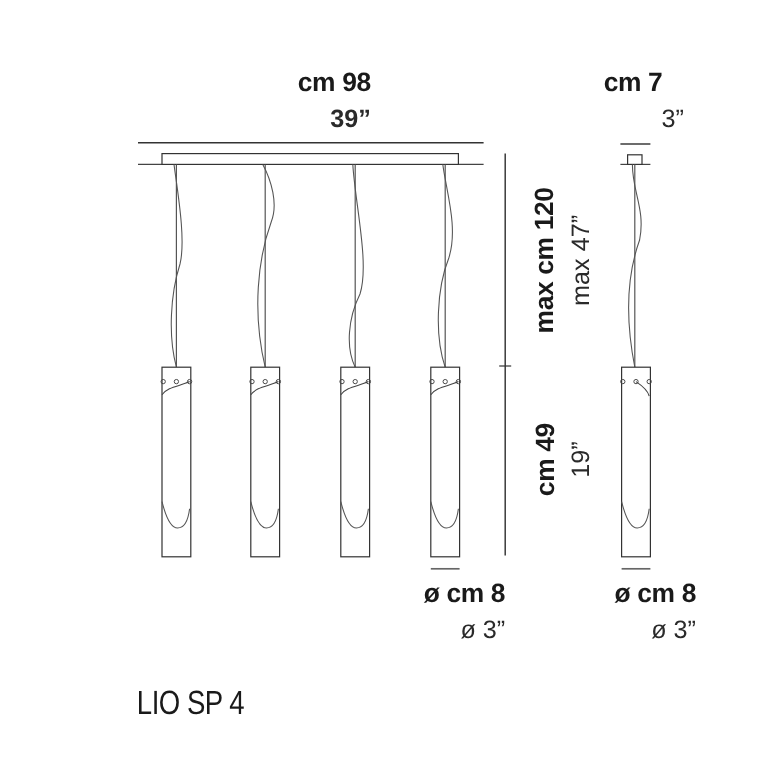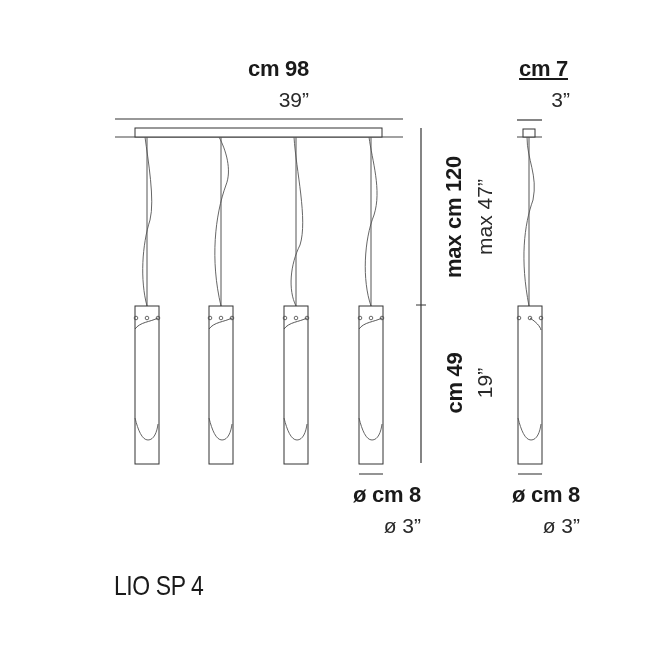--- a/index.html
+++ b/index.html
@@ -78,23 +78,23 @@
     <circle cx="519" cy="318" r="1.8" fill="none" stroke="#444" stroke-width="0.8"></circle>
     <circle cx="530" cy="318" r="1.8" fill="none" stroke="#444" stroke-width="0.8"></circle>
     <circle cx="541" cy="318" r="1.8" fill="none" stroke="#444" stroke-width="0.8"></circle>
     <path d="M530 318 C536 322, 540 326, 541 330" fill="none" stroke="#444" stroke-width="0.9"></path>
     <path d="M518 418 C521 430, 525 440, 531 440 C537 440, 540 432, 541 424" fill="none" stroke="#555" stroke-width="0.9"></path>
   </g>
   <line x1="518" y1="474" x2="542" y2="474" stroke="#666" stroke-width="1.4"></line>
 </svg>
 
 <div class="lbl bold" style="left:209px; top:56px; width:100px;">cm 98</div>
-<div class="lbl light" style="left:209px; top:88px; width:100px;">39”</div>
+<div class="lbl light" style="left:209px; top:88px; width:100px;font-weight:bold;">39”</div>
 
-<div class="lbl bold" style="left:488px; top:56px; width:80px;text-decoration:underline;">cm 7</div>
+<div class="lbl bold" style="left:472px; top:56px; width:80px;">cm 7</div>
 <div class="lbl light" style="left:490px; top:88px; width:80px;">3”</div>
 
 <div class="vert bold" style="left:384px; top:204px; width:140px; height:26px;">max cm 120</div>
 <div class="vert light" style="left:416px; top:204px; width:140px; height:26px;">max 47”</div>
 
 <div class="vert bold" style="left:405px; top:370px; width:100px; height:26px;">cm 49</div>
 <div class="vert light" style="left:436px; top:370px; width:100px; height:26px;">19”</div>
 
 <div class="lbl bold" style="left:321px; top:482px; width:100px;">ø cm 8</div>
 <div class="lbl light" style="left:321px; top:514px; width:100px;">ø 3”</div>

